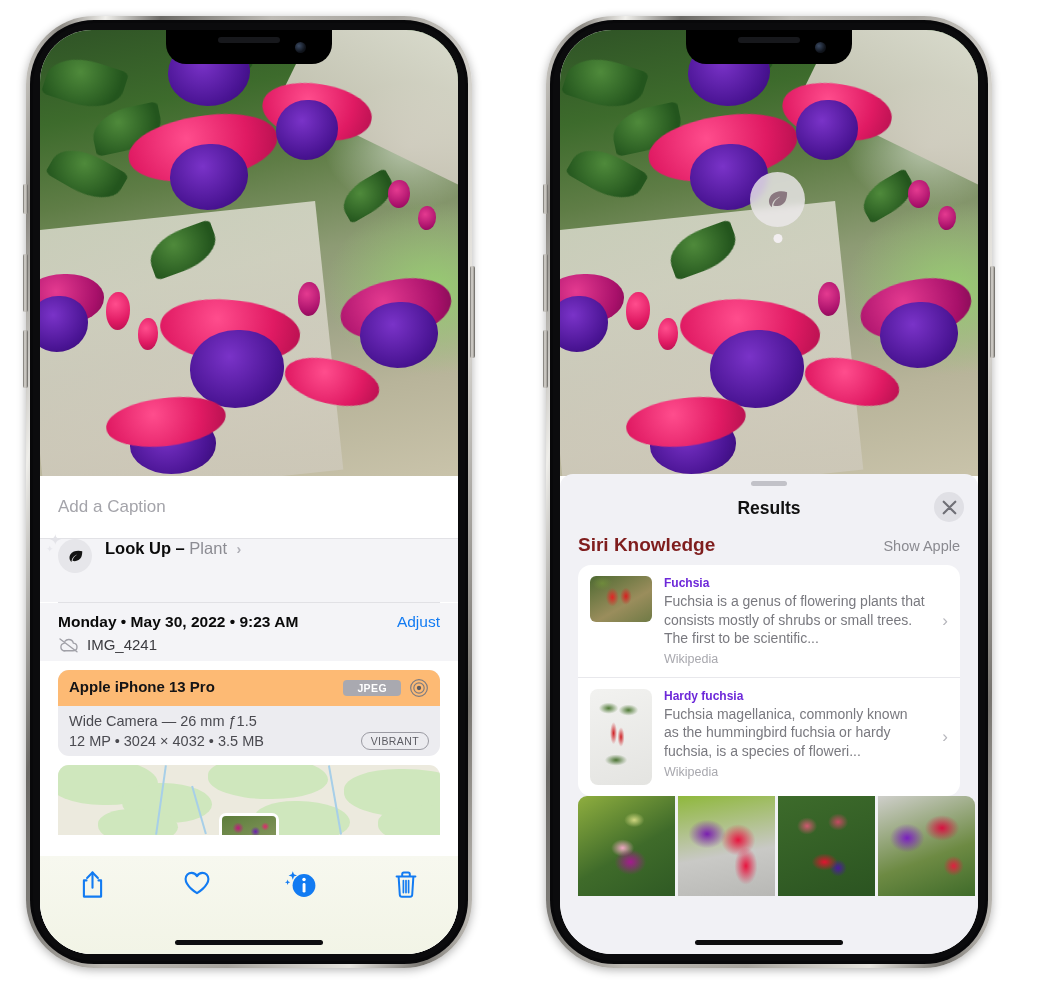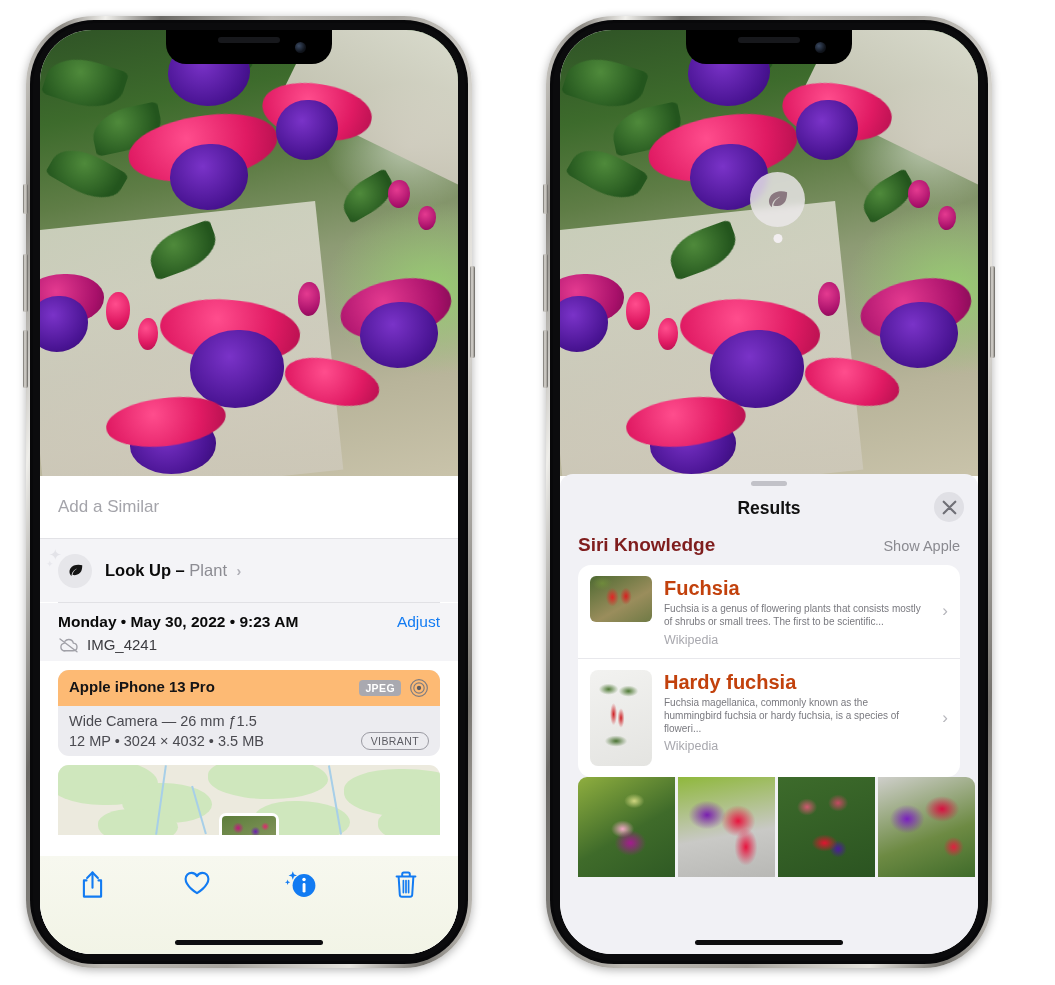--- a/index.html
+++ b/index.html
@@ -55,21 +55,21 @@
   .pu{background:radial-gradient(circle at 42% 34%,#7a33c8,#4a1494 65%,#33096e);}
   .mg{background:radial-gradient(circle at 40% 35%,#e43a90,#a8106a 70%,#7d0b50);}
   .lf{background:radial-gradient(circle at 40% 30%,#4f8a3b,#23551d 75%);border-radius:60% 10% 60% 10%;}
   .wall{position:absolute;background:linear-gradient(180deg,#e9e6dd,#cfcabd);}
 
   
   .info-sheet{position:absolute;left:0;right:0;bottom:0;background:#ffffff;}
   .caption-row{height:62px;display:flex;align-items:center;padding:0 18px;background:#fff;
                border-bottom:1px solid #e2e2e6;}
   .caption-ph{font-size:17px;color:#a4a4aa;}
-  .lookup-row{height:63px;display:flex;align-items:center;padding:0 18px;background:#f4f4f7;
+  .lookup-row{height:63px;display:flex;align-items:flex-start;padding:0 18px;background:#f4f4f7;
               position:relative;}
   .leaf-badge{width:34px;height:34px;border-radius:50%;background:#e6e6ea;
               display:flex;align-items:center;justify-content:center;position:relative;flex:none;}
   .spark{position:absolute;left:-9px;top:-7px;color:#e3e3e8;font-size:15px;line-height:1;}
   .spark2{position:absolute;left:-12px;top:6px;color:#e8e8ed;font-size:9px;line-height:1;}
   .lookup-text{margin-left:13px;font-size:16.5px;color:#0a0a0a;font-weight:bold;}
   .lookup-text .sub{color:#8c8c93;font-weight:normal;}
   .chev{color:#b0b0b7;font-size:14px;margin-left:5px;}
   .hr{height:1px;background:#e1e1e5;margin:0 18px;}
   .meta{background:#f4f4f7;padding:10px 18px 8px;}
@@ -78,21 +78,21 @@
   .adjust{font-size:15.5px;color:#127bf2;}
   .meta-file{display:flex;align-items:center;gap:8px;margin-top:5px;}
   .meta-file .fname{font-size:15px;color:#3b3b40;}
 
   .cam-card{margin:9px 18px 0;border-radius:11px;overflow:hidden;background:#ececf0;}
   .cam-head{display:flex;align-items:flex-start;justify-content:space-between;
             background:#fdba74;padding:8px 11px;}
   .cam-title{font-size:15px;font-weight:bold;color:#141416;}
   .cam-head-right{display:flex;align-items:center;gap:8px;}
   .jpeg{background:#a9a9b0;color:#fff;font-size:10.5px;font-weight:bold;
-        padding:2px 6px;border-radius:4px;letter-spacing:.4px;}
+        padding:2px 14px;border-radius:4px;letter-spacing:.4px;}
   .cam-body{padding:7px 11px 6px;}
   .cam-l1{font-size:14.5px;color:#4a4a50;}
   .cam-l2-row{display:flex;align-items:center;justify-content:space-between;margin-top:3px;}
   .cam-l2{font-size:14.5px;color:#4a4a50;}
   .vibrant{border:1px solid #9a9aa2;color:#5c5c63;font-size:10.5px;
            padding:2px 9px;border-radius:9px;letter-spacing:.4px;}
   .exif{display:flex;align-items:center;border-top:1px solid #d8d8dd;padding:6px 11px;}
   .exif span{flex:1;text-align:center;font-size:12.5px;color:#6a6a71;}
   .exif span:first-child{text-align:left;}
   .exif span:last-child{text-align:right;}
@@ -120,22 +120,22 @@
              background:#e0e0e5;display:flex;align-items:center;justify-content:center;}
   .sec-head{display:flex;align-items:baseline;justify-content:space-between;padding:4px 18px 9px;}
   .sec-title{font-size:19px;font-weight:bold;color:#7f1d1d;}
   .show-more{font-size:14.5px;color:#8a8a90;}
   .know-card{margin:0 18px;background:#fff;border-radius:13px;overflow:hidden;}
   .know-row{display:flex;align-items:flex-start;padding:11px 12px;position:relative;}
   .know-row+.know-row{border-top:1px solid #e8e8ec;margin-left:0;}
   .thumb{width:62px;height:46px;border-radius:6px;overflow:hidden;flex:none;position:relative;}
   .thumb.tall{height:96px;border-radius:8px;}
   .ktext{margin-left:12px;flex:1;padding-right:22px;}
-  .ktitle{font-size:20px;font-weight:bold;color:#c2410c;line-height:1.25;}
-  .kdesc{font-size:10px;color:#79797f;line-height:1.33;margin-top:1px;}
+  .ktitle{font-size:12px;font-weight:bold;color:#6d28d9;line-height:1.25;}
+  .kdesc{font-size:14px;color:#79797f;line-height:1.33;margin-top:1px;}
   .ksrc{font-size:12.5px;color:#a8a8ae;margin-top:4px;}
   .kchev{position:absolute;right:12px;top:50%;transform:translateY(-50%);
          color:#b6b6bc;font-size:17px;}
   .sim-head{padding:16px 18px 8px;}
   .sim-row{display:flex;gap:3px;padding:0 18px;}
   .sim-img{width:97px;height:100px;overflow:hidden;position:relative;flex:none;}
 
   .pin{position:absolute;width:55px;height:55px;border-radius:50%;
        background:rgba(236,232,234,.82);display:flex;align-items:center;justify-content:center;
        backdrop-filter:blur(3px);}
@@ -188,21 +188,21 @@
       <div class="blob pk" style="left:66px;top:368px;width:120px;height:48px;transform:rotate(-6deg);"></div>
       <div class="notch">
         <div class="speaker"></div>
         <div class="frontcam"></div>
       </div>
     </div>
 
     <div class="info-sheet" style="top:446px;">
 
       <div class="caption-row">
-        <span class="caption-ph">Add a Similar</span>
+        <span class="caption-ph">Add a Caption</span>
       </div>
 
       <div class="lookup-row">
         <div class="leaf-badge">
           <span class="spark">✦</span>
           <span class="spark2">✦</span>
           <svg width="19" height="19" viewBox="0 0 24 24" aria-hidden="true">
             <path d="M20.5 5.5C16 4 8.5 4.5 5.5 9.5c-2.3 3.9-.6 8 1.6 9.3 0 0-.4-3.6 2.6-6.6 2.4-2.4 5.6-3.2 5.6-3.2s-3.4 1.6-5.2 4c-1.5 2-1.9 4.4-1.9 4.4 4.2 1.5 9.1-.6 11-4.4 1.6-3.3 1.3-7.5 1.3-7.5z" fill="#141414"></path>
           </svg>
         </div>

